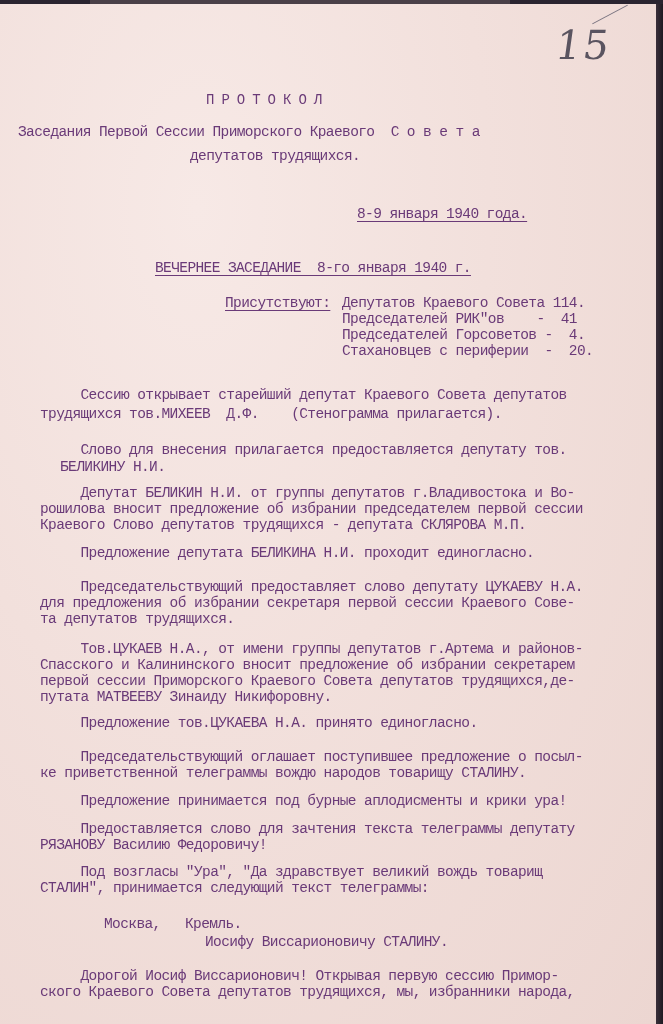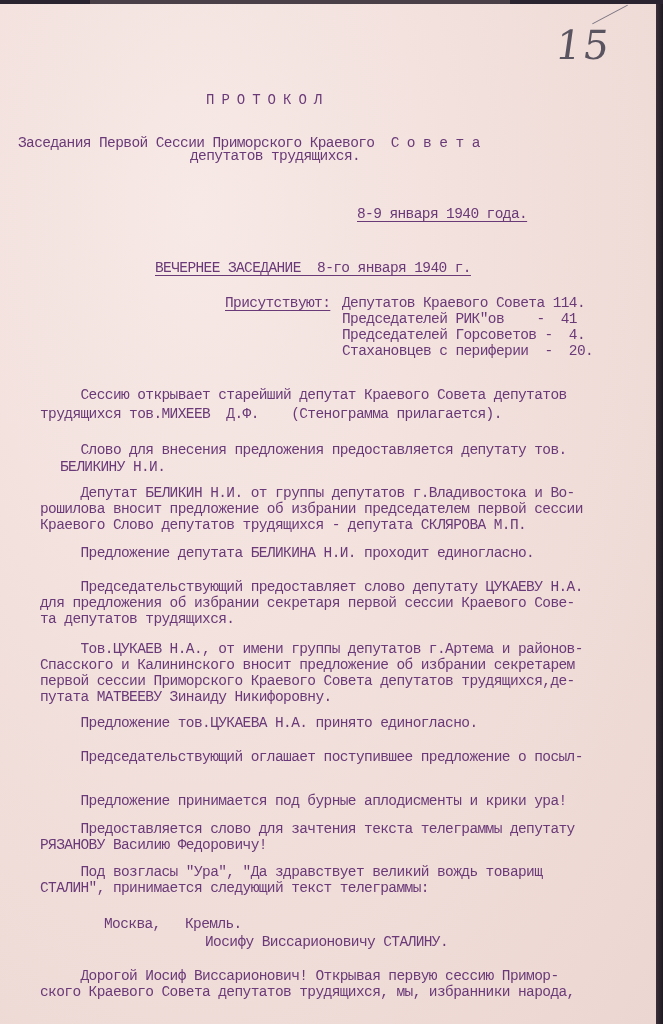--- a/index.html
+++ b/index.html
@@ -42,58 +42,59 @@
 <body>
 
 <div class="topshadow"></div>
 
 <div class="sheet">
 
   <div class="page-number">15</div>
   <div class="mark-line"></div>
 
   <div class="abs title">ПРОТОКОЛ</div>
-  <div class="abs" style="left:18px; top:131px;text-align:right;">Заседания Первой Сессии Приморского Краевого  С о в е т а</div>
+  <div class="abs" style="left:18px; top:120px;text-align:right;">Заседания Первой Сессии Приморского Краевого  С о в е т а</div>
   <div class="abs" style="left:190px; top:144px;">депутатов трудящихся.</div>
   <div class="abs u" style="left:357px; top:202px;">8-9 января 1940 года.</div>
 
   <div class="abs u" style="left:155px; top:256px;">ВЕЧЕРНЕЕ ЗАСЕДАНИЕ  8-го января 1940 г.</div>
 
   <div class="abs u" style="left:225px; top:291px;">Присутствуют:</div>
   <div>
     <div class="abs" style="left:342px; top:291px;"><span>Депутатов Краевого Совета</span> <span>114.</span></div>
     <div class="abs" style="left:342px; top:307px;"><span>Председателей РИК"ов    -</span>  <span>41</span></div>
     <div class="abs" style="left:342px; top:323px;"><span>Председателей Горсоветов -</span>  <span>4.</span></div>
     <div class="abs" style="left:342px; top:339px;"><span>Стахановцев с периферии  -</span>  <span>20.</span></div>
   </div>
 
   <div class="abs" style="left:40px; top:383px;">     Сессию открывает старейший депутат Краевого Совета депутатов</div>
   <div class="abs" style="left:40px; top:402px;">трудящихся тов.МИХЕЕВ  Д.Ф.    (Стенограмма прилагается).</div>
 
-  <div class="abs" style="left:40px; top:438px;">     Слово для внесения предложения предоставляется депутату тов.</div>
+  <div class="abs" style="left:40px; top:438px;">     Слово для внесения прилагается предоставляется депутату тов.</div>
   <div class="abs" style="left:40px; top:455px;margin-left:20px;">БЕЛИКИНУ Н.И.</div>
 
   <div class="abs" style="left:40px; top:481px;">     Депутат БЕЛИКИН Н.И. от группы депутатов г.Владивостока и Во-</div>
   <div class="abs" style="left:40px; top:497px;">рошилова вносит предложение об избрании председателем первой сессии</div>
   <div class="abs" style="left:40px; top:513px;">Краевого Слово депутатов трудящихся - депутата СКЛЯРОВА М.П.</div>
 
   <div class="abs" style="left:40px; top:541px;">     Предложение депутата БЕЛИКИНА Н.И. проходит единогласно.</div>
 
   <div class="abs" style="left:40px; top:575px;">     Председательствующий предоставляет слово депутату ЦУКАЕВУ Н.А.</div>
   <div class="abs" style="left:40px; top:591px;">для предложения об избрании секретаря первой сессии Краевого Сове-</div>
   <div class="abs" style="left:40px; top:607px;">та депутатов трудящихся.</div>
 
   <div class="abs" style="left:40px; top:637px;">     Тов.ЦУКАЕВ Н.А., от имени группы депутатов г.Артема и районов-</div>
   <div class="abs" style="left:40px; top:653px;">Спасского и Калининского вносит предложение об избрании секретарем</div>
   <div class="abs" style="left:40px; top:669px;">первой сессии Приморского Краевого Совета депутатов трудящихся,де-</div>
   <div class="abs" style="left:40px; top:685px;">путата МАТВЕЕВУ Зинаиду Никифоровну.</div>
 
   <div class="abs" style="left:40px; top:711px;">     Предложение тов.ЦУКАЕВА Н.А. принято единогласно.</div>
 
   <div class="abs" style="left:40px; top:745px;">     Председательствующий оглашает поступившее предложение о посыл-</div>
+  <div class="abs" style="left:40px; top:761px;">ке приветственной телеграммы вождю народов товарищу СТАЛИНУ.</div>
 
   <div class="abs" style="left:40px; top:789px;">     Предложение принимается под бурные аплодисменты и крики ура!</div>
 
   <div class="abs" style="left:40px; top:817px;">     Предоставляется слово для зачтения текста телеграммы депутату</div>
   <div class="abs" style="left:40px; top:833px;">РЯЗАНОВУ Василию Федоровичу!</div>
 
   <div class="abs" style="left:40px; top:860px;">     Под возгласы "Ура", "Да здравствует великий вождь товарищ</div>
   <div class="abs" style="left:40px; top:876px;">СТАЛИН", принимается следующий текст телеграммы:</div>
 
   <div class="abs" style="left:104px; top:912px;">Москва,   Кремль.</div>

